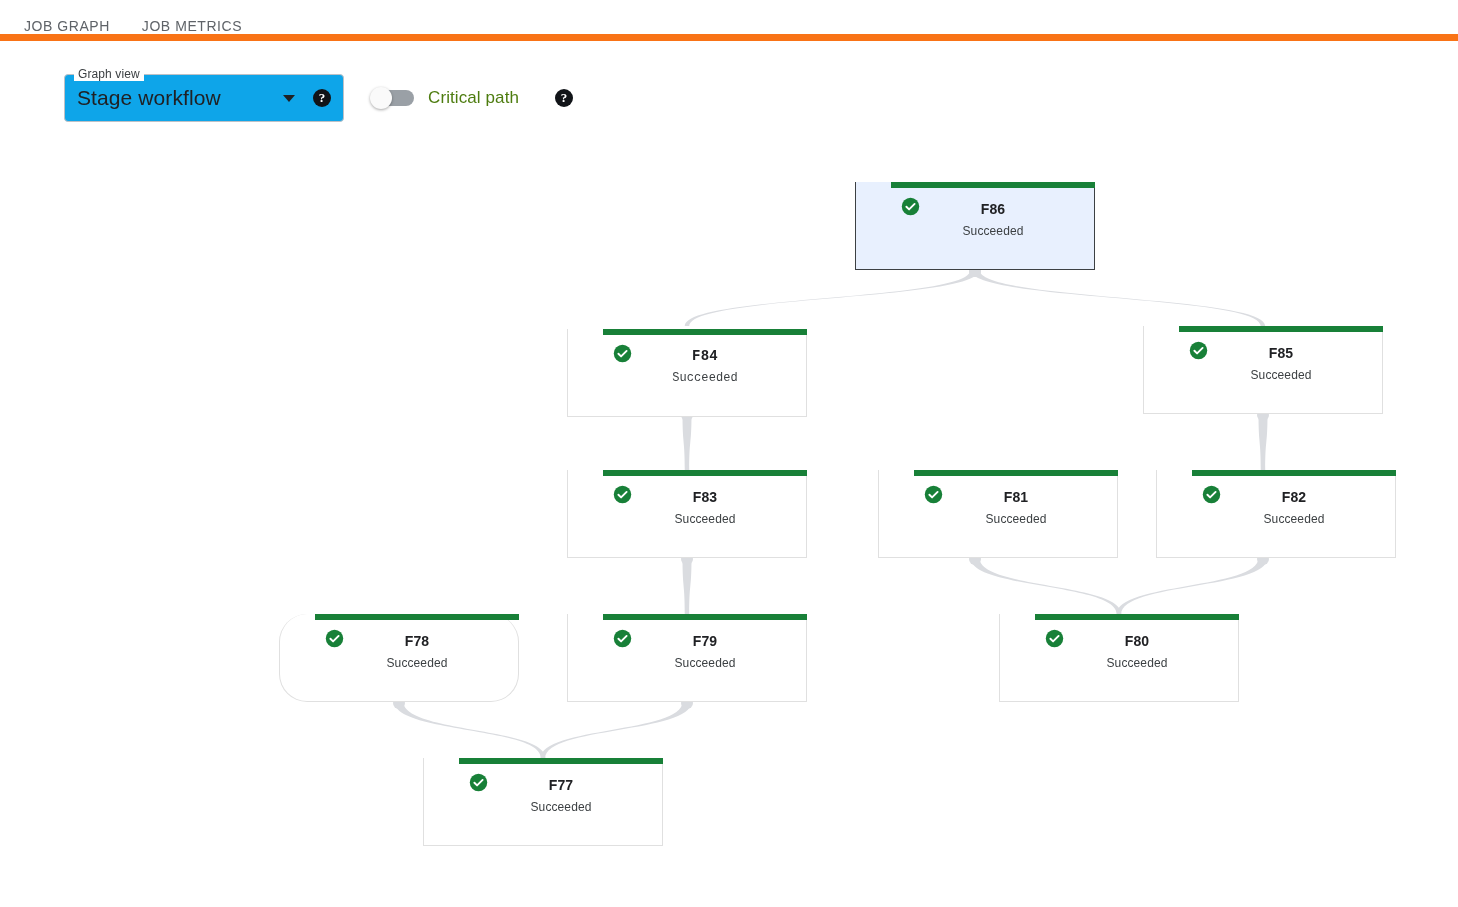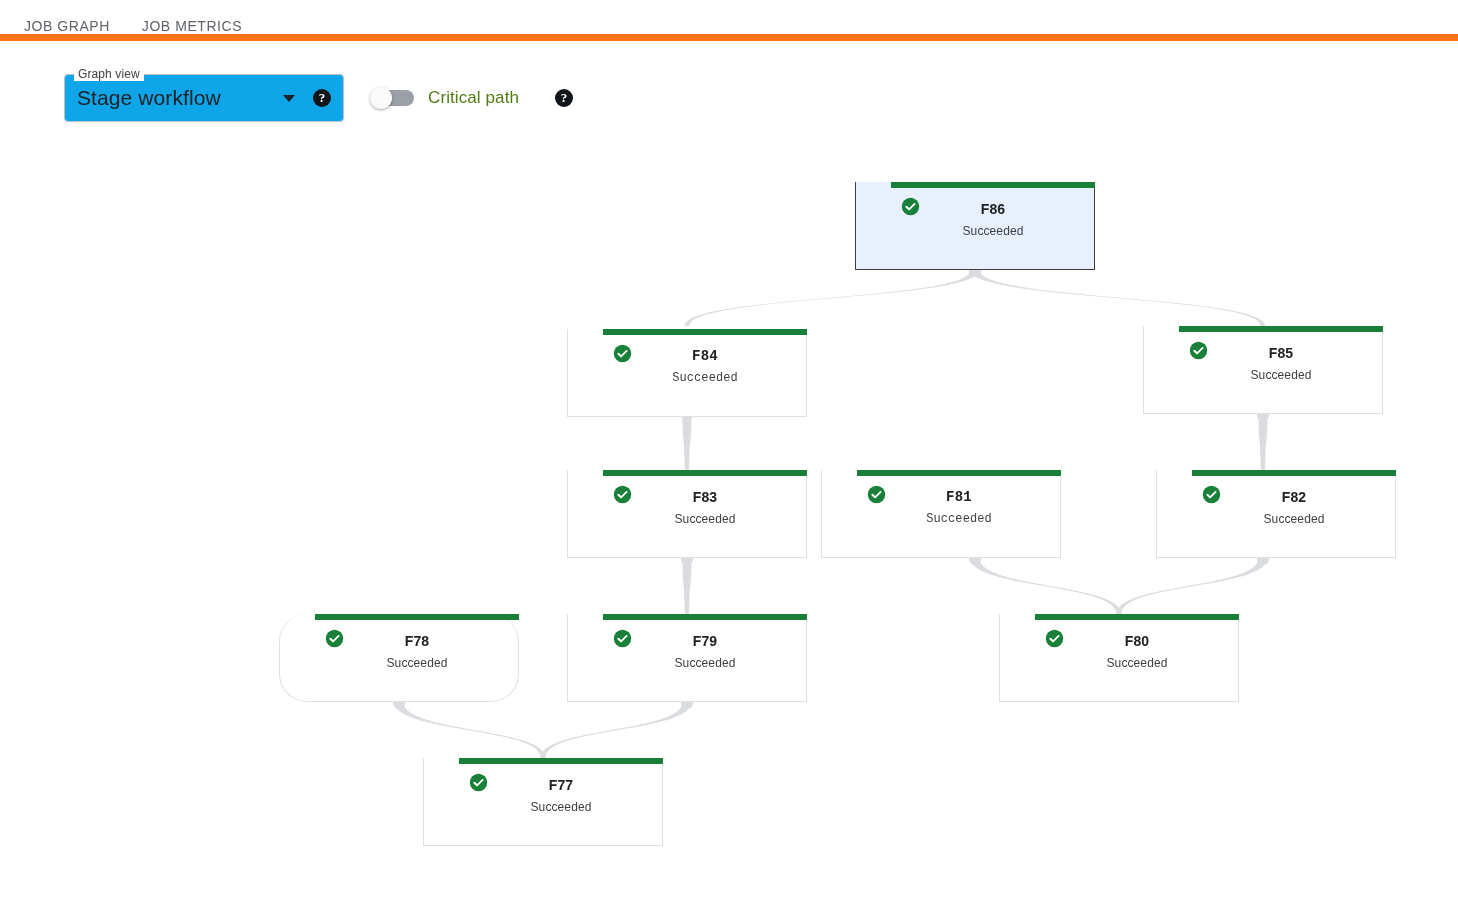--- a/index.html
+++ b/index.html
@@ -279,21 +279,21 @@
         <div class="topbar"></div>
         <div class="body">
           <span class="check"><svg width="19" height="19" viewBox="0 0 24 24">
               <circle cx="12" cy="12" r="11" fill="#188038"></circle>
               <path d="M6.8 12.3l3.4 3.4 7-7" fill="none" stroke="#fff" stroke-width="2.4" stroke-linecap="round" stroke-linejoin="round"></path>
             </svg></span>
           <div class="nm">F83</div>
           <div class="st">Succeeded</div>
         </div>
       </div>
-      <div class="node" style="left: 821px; top: 337px; font-family: Liberation Mono, monospace;">
+      <div class="node" style="left: 878px; top: 337px;">
         <div class="topbar"></div>
         <div class="body">
           <span class="check"><svg width="19" height="19" viewBox="0 0 24 24">
               <circle cx="12" cy="12" r="11" fill="#188038"></circle>
               <path d="M6.8 12.3l3.4 3.4 7-7" fill="none" stroke="#fff" stroke-width="2.4" stroke-linecap="round" stroke-linejoin="round"></path>
             </svg></span>
           <div class="nm">F81</div>
           <div class="st">Succeeded</div>
         </div>
       </div>

